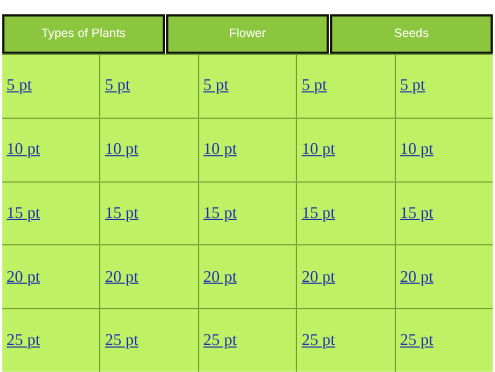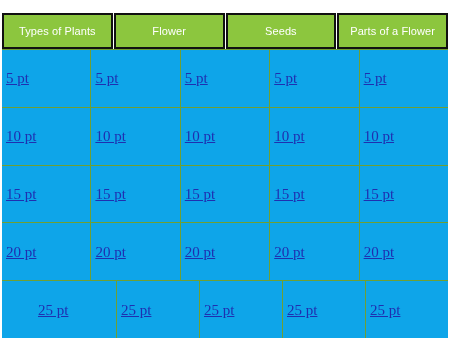--- a/index.html
+++ b/index.html
@@ -50,32 +50,31 @@
   .header-cell .htext {
     display: block;
     width: 100%;
   }
 
   
   .body-rows {
     flex: 1 1 auto;
     display: flex;
     flex-direction: column;
-    background: #0ea5e9;
+    background: #bef264;
     border-top: 1px solid #6f9f33;
   }
   .body-row {
     flex: 1 1 0;
     display: flex;
     min-height: 0;
     border-bottom: 1px solid #6f9f33;
   }
   .body-row:last-child {
     border-bottom: none;
-    padding-left: 32px;
   }
   .value-cell {
     flex: 1 1 0;
     min-width: 0;
     border-right: 1px solid #6f9f33;
     box-sizing: border-box;
     display: flex;
     align-items: center;
     padding-left: 4px;
   }
@@ -100,23 +99,20 @@
   <div class="header-row">
     <div class="header-cell">
       <span class="htext">Types of Plants</span>
     </div>
     <div class="header-cell">
       <span class="htext">Flower</span>
     </div>
     <div class="header-cell">
       <span class="htext">Seeds</span>
     </div>
-    <div class="header-cell">
-      <span class="htext">Parts of a Flower</span>
-    </div>
   </div>
 
   <div class="body-rows">
 
     <div class="body-row">
       <div class="value-cell">
         <span class="value-link">5 pt</span>
       </div>
       <div class="value-cell">
         <span class="value-link">5 pt</span>

